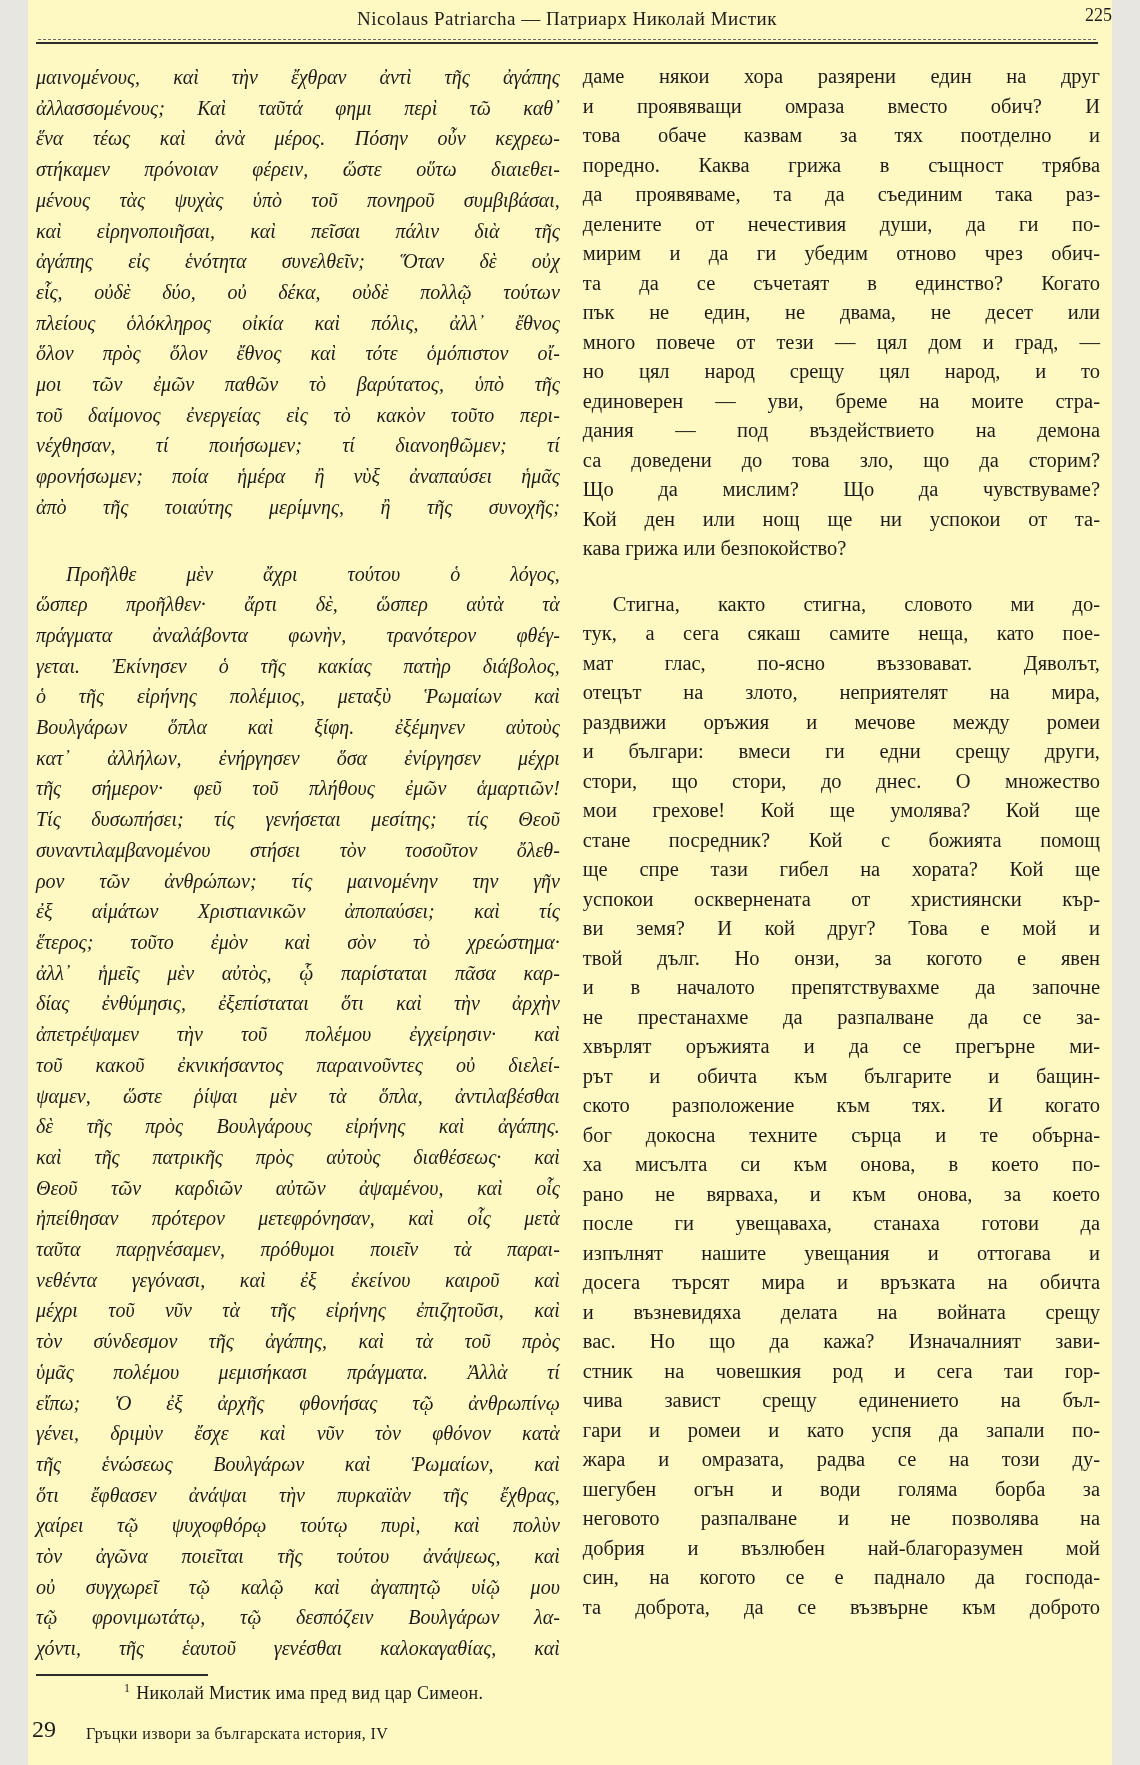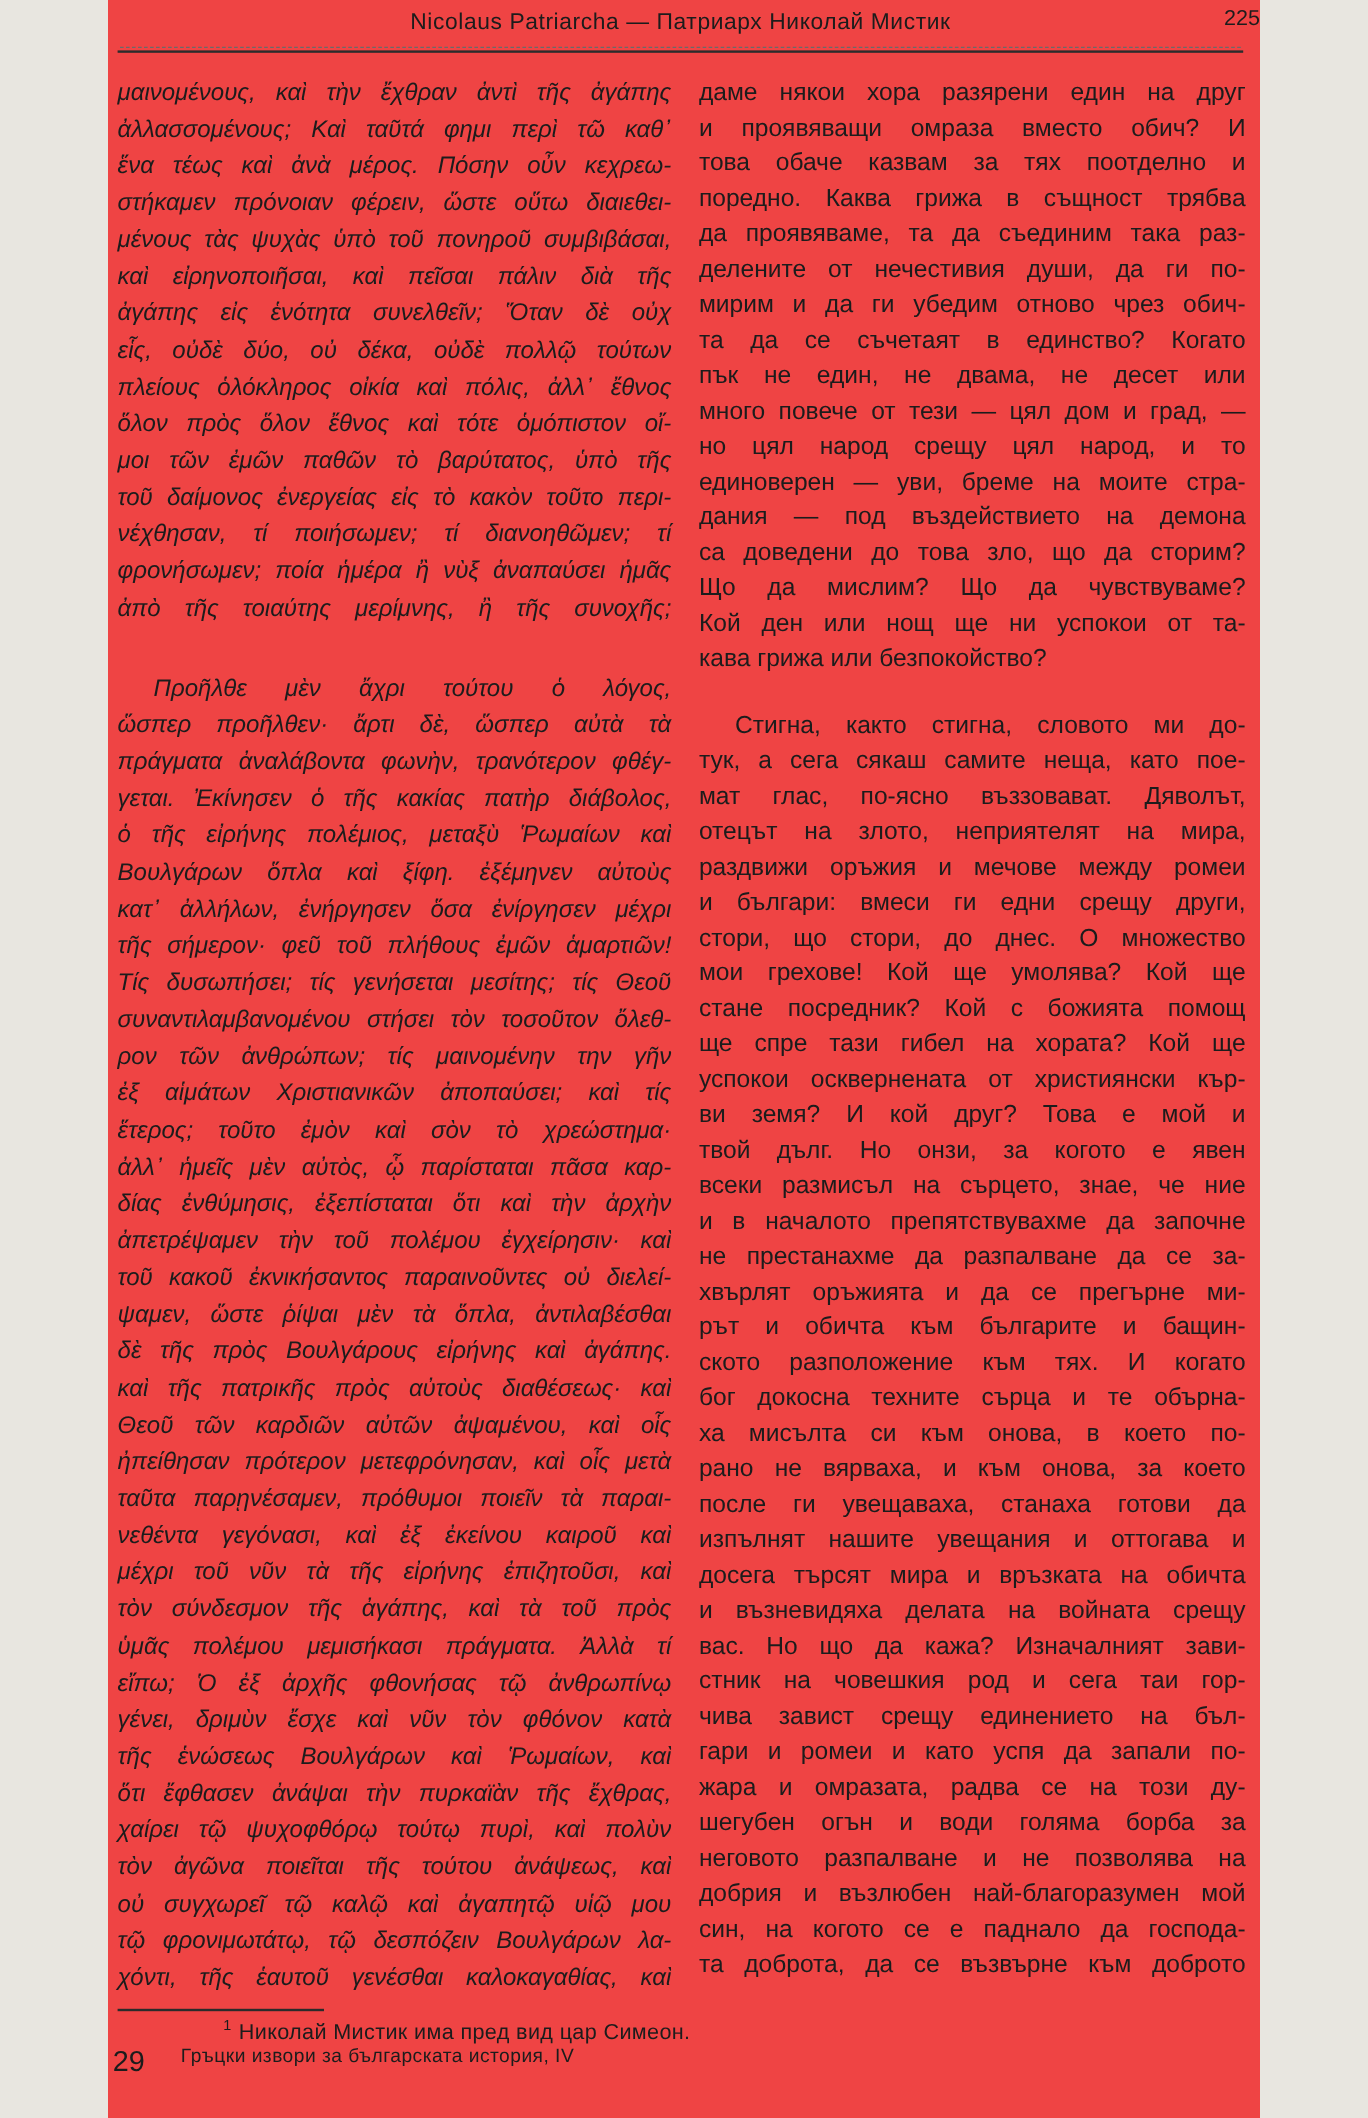--- a/index.html
+++ b/index.html
@@ -1,19 +1,19 @@
 <!DOCTYPE html>
 <html><head>
 <meta charset="utf-8">
 <style>
   html,body { margin:0; padding:0; background:#e8e6e0; }
   .page {
-    width:960px; height:1765px; margin:0 auto; position:relative; overflow:hidden;
-    background:#ef4444; color:#1c1c1c;
-    font-family:Liberation Sans, sans-serif;
+    width:1084px; height:1765px; margin:0 auto; position:relative; overflow:hidden;
+    background:#fef9c3; color:#1c1c1c;
+    font-family:Liberation Serif, serif;
   }
   
   .header { position:relative; padding:8px 14px 0 8px; }
   .header-title { display:block; text-align:center; font-size:19px; letter-spacing:.5px; }
   .page-number { position:absolute; top:5px; right:0; font-size:18px; }
   .rule-a { border-top:1px dashed #6a6a6a; margin:9px 2px 0 2px; }
   .rule-b { border-top:2.5px solid #2c2c2c; margin:2px 0 0 0; }
   
   .columns { display:flex; padding:18px 12px 0 8px; }
   .col { }
@@ -22,21 +22,21 @@
   .col-left  .line { line-height:30.7px; }
   .col-right .line { line-height:29.5px; }
   .line { text-align:justify; text-align-last:justify; white-space:normal; }
   .line.loose { text-align-last:auto; }
   .line.indent { text-indent:30px;margin-top:26px; }
   .col-left .para + .para { margin-top:36px; }
   
   .footnote-rule { width:172px; border-top:2px solid #2b2b2b; margin:10px 0 0 8px; }
   .footnote { margin:5px 0 0 96px; font-size:18px; letter-spacing:.3px; }
   .footnote sup { font-size:12px; margin-right:6px; }
-  .footer { display:flex; align-items:flex-start; margin-top:1px; padding-left:4px; }
+  .footer { display:flex; align-items:flex-end; margin-top:12px; padding-left:4px; }
   .footer .sig { font-size:24px; }
   .footer .series { font-size:16px; margin-left:30px; letter-spacing:.4px; }
 </style>
 </head>
 <body>
 
 <div class="page">
 
   <div class="header">
     <span class="header-title">Nicolaus Patriarcha — Патриарх Николай Мистик</span>
@@ -130,21 +130,20 @@
           <div class="line">отецът на злото, неприятелят на мира,</div>
           <div class="line">раздвижи оръжия и мечове между ромеи</div>
           <div class="line">и българи: вмеси ги едни срещу други,</div>
           <div class="line">стори, що стори, до днес. О множество</div>
           <div class="line">мои грехове! Кой ще умолява? Кой ще</div>
           <div class="line">стане посредник? Кой с божията помощ</div>
           <div class="line">ще спре тази гибел на хората? Кой ще</div>
           <div class="line">успокои осквернената от християнски кър-</div>
           <div class="line">ви земя? И кой друг? Това е мой и</div>
           <div class="line">твой дълг. Но онзи, за когото е явен</div>
-          <div class="line">всеки размисъл на сърцето, знае, че ние</div>
           <div class="line">и в началото препятствувахме да започне</div>
           <div class="line">не престанахме да разпалване да се за-</div>
           <div class="line">хвърлят оръжията и да се прегърне ми-</div>
           <div class="line">рът и обичта към българите и бащин-</div>
           <div class="line">ското разположение към тях. И когато</div>
           <div class="line">бог докосна техните сърца и те обърна-</div>
           <div class="line">ха мисълта си към онова, в което по-</div>
           <div class="line">рано не вярваха, и към онова, за което</div>
           <div class="line">после ги увещаваха, станаха готови да</div>
           <div class="line">изпълнят нашите увещания и оттогава и</div>

